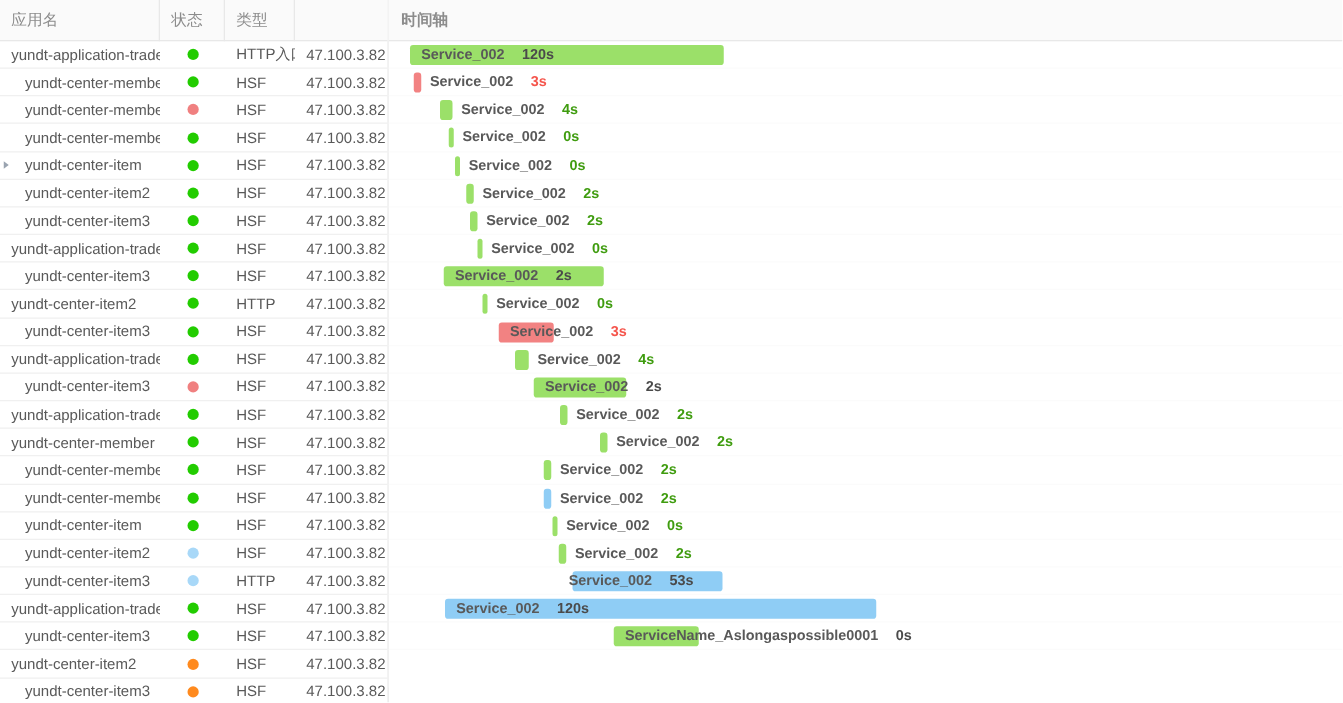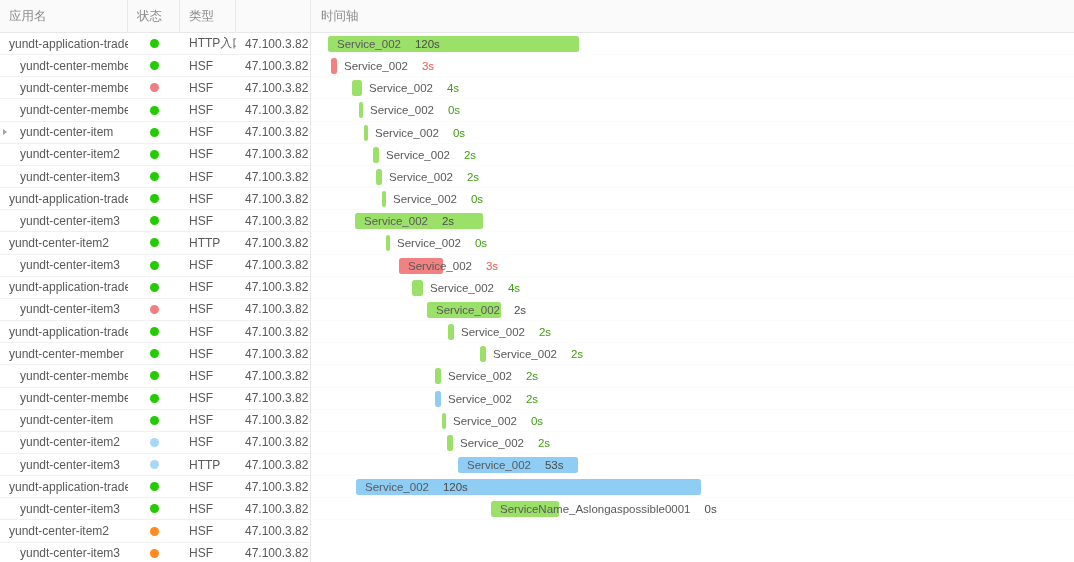--- a/index.html
+++ b/index.html
@@ -78,20 +78,21 @@
     border-radius: 50%;
     display: block;
   }
 
   
   .right-panel {
     position: relative;
     width: 763px; flex: 1 1 auto;
     height: 550px;
     background: #fff;
+    font-weight: bold;
   }
   .rp-header {
     height: 33px;
     background: #fafafa;
     border-bottom: 1px solid #e8e8e8;
     font-size: 12.5px;
     color: #8c8c8c;
     line-height: 33px;
     padding-left: 10px;
   }
@@ -451,21 +452,21 @@
         <div class="brow">
           <div class="bar" style="left: 131px; width: 4px; background: rgb(155, 224, 105);"></div>
           <div class="barlabel" style="left: 142px;"><span>Service_002</span><span class="dur dur-green">0s</span></div>
         </div>
         <div class="brow">
           <div class="bar" style="left: 136px; width: 6px; background: rgb(155, 224, 105);"></div>
           <div class="barlabel" style="left: 149px;"><span>Service_002</span><span class="dur dur-green">2s</span></div>
         </div>
         <div class="brow">
           <div class="bar" style="left: 147px; width: 120px; background: rgb(143, 205, 245);"></div>
-          <div class="barlabel" style="left: 156px;"><span>Service_002</span><span class="dur dur-dark">53s</span></div>
+          <div class="barlabel" style="left: 144px;"><span>Service_002</span><span class="dur dur-dark">53s</span></div>
         </div>
         <div class="brow">
           <div class="bar" style="left: 45px; width: 345px; background: rgb(143, 205, 245);"></div>
           <div class="barlabel" style="left: 54px;"><span>Service_002</span><span class="dur dur-dark">120s</span></div>
         </div>
         <div class="brow">
           <div class="bar" style="left: 180px; width: 68px; background: rgb(155, 224, 105);"></div>
           <div class="barlabel" style="left: 189px;"><span>ServiceName_Aslongaspossible0001</span><span class="dur dur-dark">0s</span></div>
         </div>
       </div>

